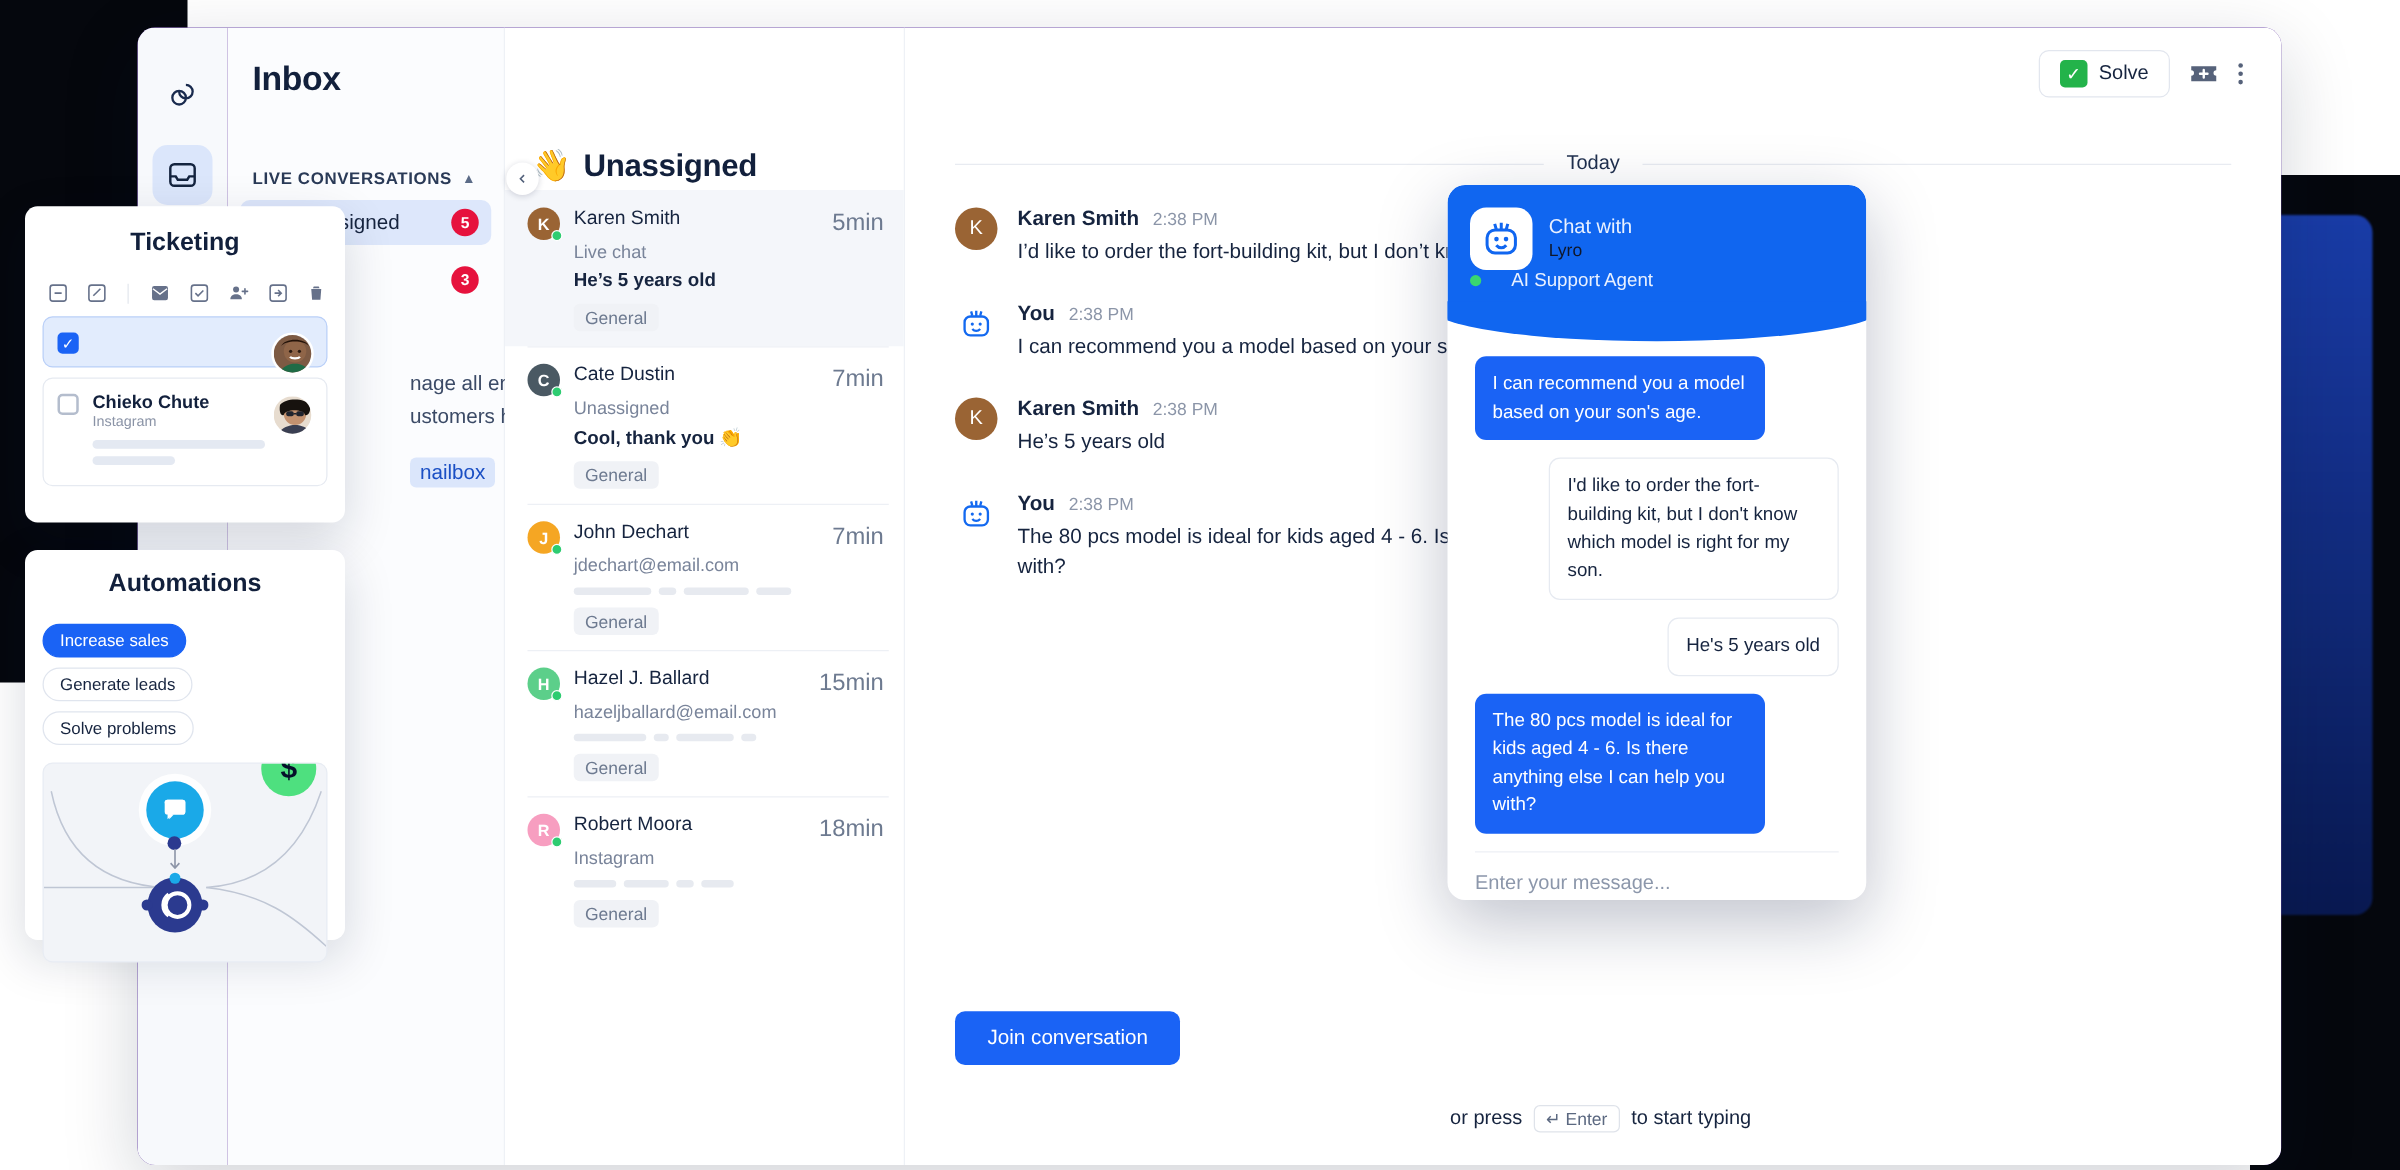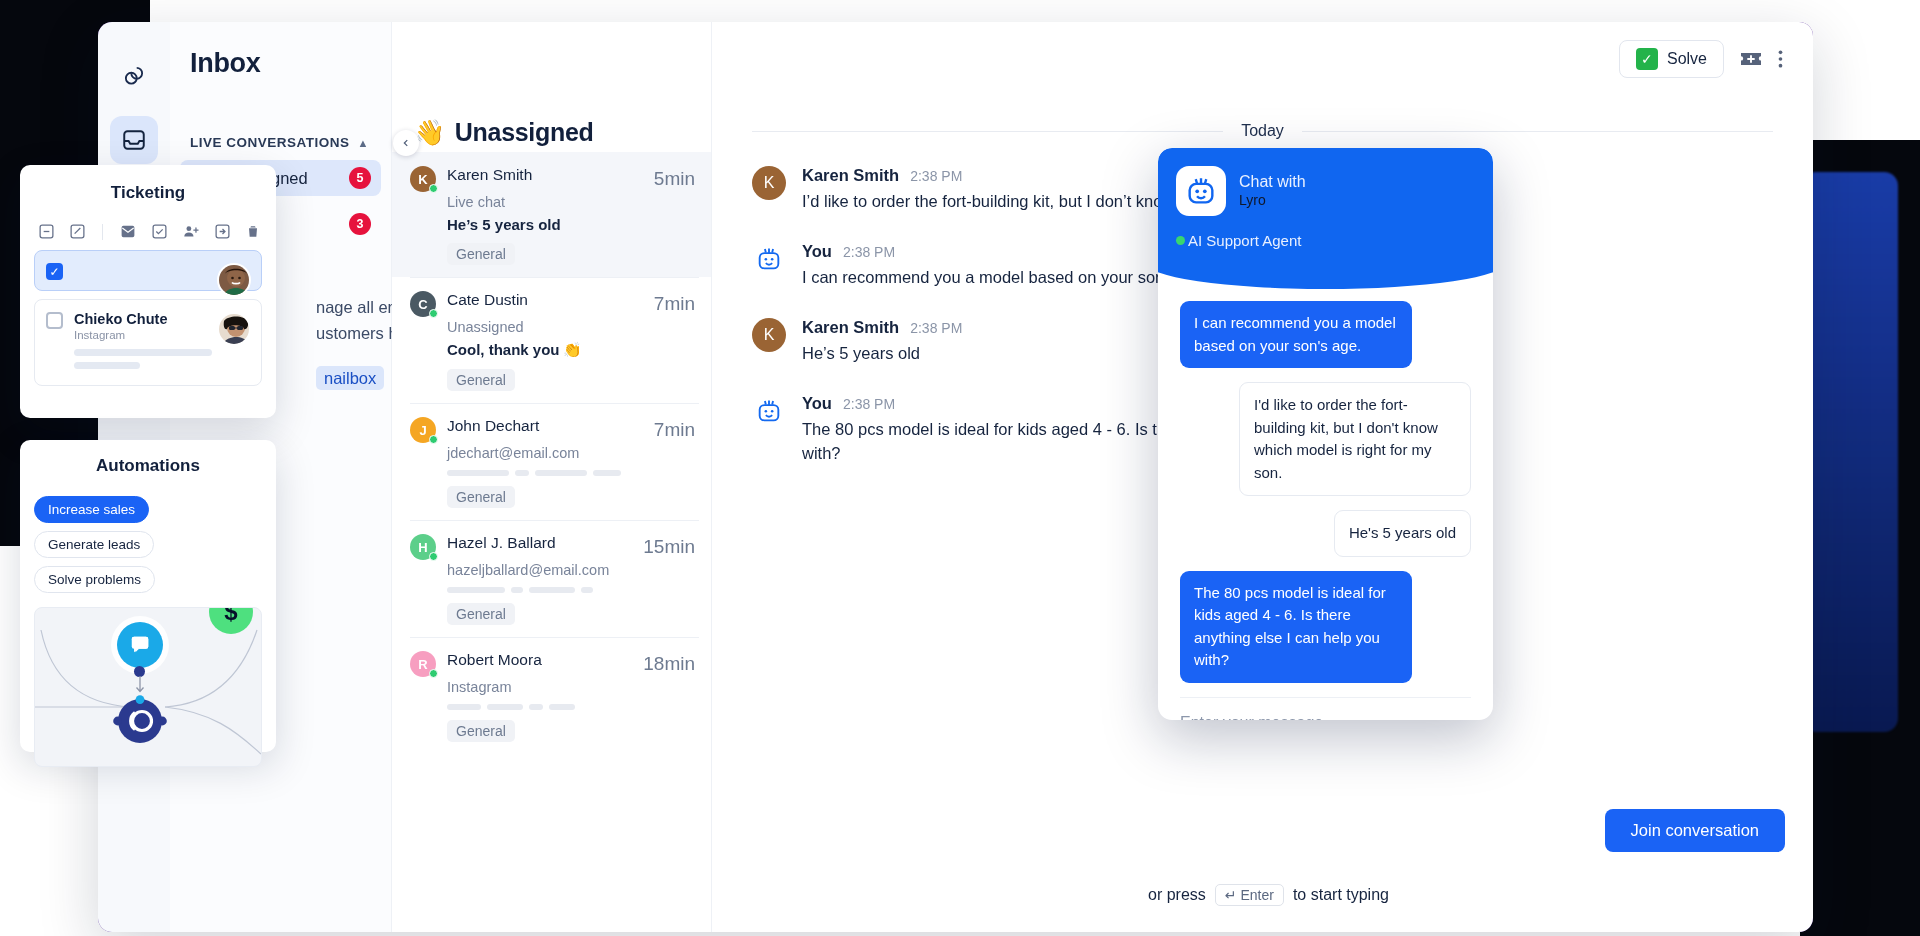--- a/index.html
+++ b/index.html
@@ -21,21 +21,21 @@
     background: #05070d;
   }
   .backdrop-blue-glow {
     position: absolute; right: 22px; top: 172px; width: 96px; height: 560px;
     background: linear-gradient(180deg,#1b3fb0 0%, #0a1b55 100%);
     border-radius: 14px; filter: blur(1px); opacity: .95;
   }
 
   
   .app-window {
-    position: absolute; left: 98px; top: 22px; width: 1715px; height: 910px;
+    position: absolute; left: 110px; top: 22px; width: 1715px; height: 910px;
     background: #4c1d95; border-radius: 14px;
     box-shadow: 0 18px 60px rgba(12,20,45,.18);
     overflow: hidden; display: flex;
   }
 
   
   .rail {
     width: 72px; flex: 0 0 72px; background: #f7f9fc; padding-top: 30px;
     display: flex; flex-direction: column; align-items: center; gap: 16px;
   }
@@ -153,41 +153,41 @@
     width: 34px; height: 34px; border-radius: 50%; flex: 0 0 34px;
     display: flex; align-items: center; justify-content: center;
     color: #fff; font-size: 16px; font-weight: 500;
   }
   .msg-av.bot { background: transparent; color: #1369f0; }
   .msg-head { display: flex; align-items: baseline; gap: 11px; }
   .msg-author { font-size: 16.5px; font-weight: 700; color: #16243f; }
   .msg-time { font-size: 14px; color: #8b95a8; }
   .msg-text { font-size: 16.5px; color: #16243f; margin-top: 5px; line-height: 1.45; max-width: 640px; }
 
-  .thread-footer { padding: 0 28px 26px 40px; text-align: right; }
+  .thread-footer { padding: 0 28px 26px 40px; text-align: left; }
   .join-btn {
     display: inline-block; background: #1a63f5; color: #fff; border-radius: 8px;
     padding: 12px 26px; font-size: 16.5px; font-weight: 500;
   }
   .press-row {
     margin-top: 32px; display: flex; align-items: center; justify-content: center; gap: 9px;
     font-size: 16px; color: #16243f;
   }
   .kbd {
     border: 1px solid #dfe3ea; border-radius: 5px; padding: 2px 9px;
     font-size: 14px; color: #5b6880; background: #fff;
   }
 
   
   .ticketing-card {
     position: absolute; left: 20px; top: 165px; width: 256px; height: 253px;
     background: #fff; border-radius: 10px; box-shadow: 0 14px 40px rgba(15,25,55,.16);
     padding: 18px 14px 10px 14px; z-index: 20;
   }
-  .card-title { text-align: center; font-size: 17px; font-weight: 600; color: #12203c; }
+  .card-title { text-align: center; font-size: 20px; font-weight: 600; color: #12203c; }
   .tick-tools {
     display: flex; align-items: center; gap: 14px; margin: 20px 0 10px 4px; color: #66718a;
   }
   .tick-div { width: 1px; height: 16px; background: #e3e7ee; margin: 0 2px; }
   .tick-row {
     border: 1px solid #e6eaf1; border-radius: 8px; padding: 10px 11px; margin-top: 8px;
     display: flex; align-items: flex-start; gap: 11px; position: relative; background: #fff;
   }
   .tick-row.sel { background: #e2ecfd; border-color: #b9cff8; }
   .cbox { width: 17px; height: 17px; border-radius: 4px; border: 2px solid #b4bdcd; flex: 0 0 17px; margin-top: 2px; }
@@ -238,21 +238,21 @@
     content: ""; position: absolute; left: -4%; right: -4%; bottom: -18px; height: 32px;
     background: #1066f0; border-radius: 0 0 60% 60% / 0 0 100% 100%;
   }
   .lyro-head-row { display: flex; align-items: center; gap: 13px; }
   .lyro-avatar {
     width: 50px; height: 50px; border-radius: 13px; background: #fff;
     display: flex; align-items: center; justify-content: center;
   }
   .lyro-sub { color: #eaf1ff; font-size: 16px; line-height: 1.15; }
   .lyro-name { color: #0f172a; font-size: 14px; font-weight: 400; line-height: 1.2; }
-  .lyro-status { margin-top: 16px; display: flex; align-items: center; gap: 3px;
+  .lyro-status { display: flex; align-items: center; gap: 24px;
                  color: #e8f0ff; font-size: 15px; position: relative; z-index: 2; }
   .green-dot { width: 9px; height: 9px; border-radius: 50%; background: #39d66f; }
 
   .lyro-msgs { flex: 1; padding: 30px 22px 6px 22px; display: flex; flex-direction: column; gap: 14px; }
   .bub {
     max-width: 232px; font-size: 15px; line-height: 1.5; padding: 11px 14px; border-radius: 9px;
   }
   .bub.out { align-self: flex-end; background: #fff; border: 1px solid #e6eaf1; color: #16243f; }
   .bub.in  { align-self: flex-start; background: #1a63f5; color: #fff; }
 

